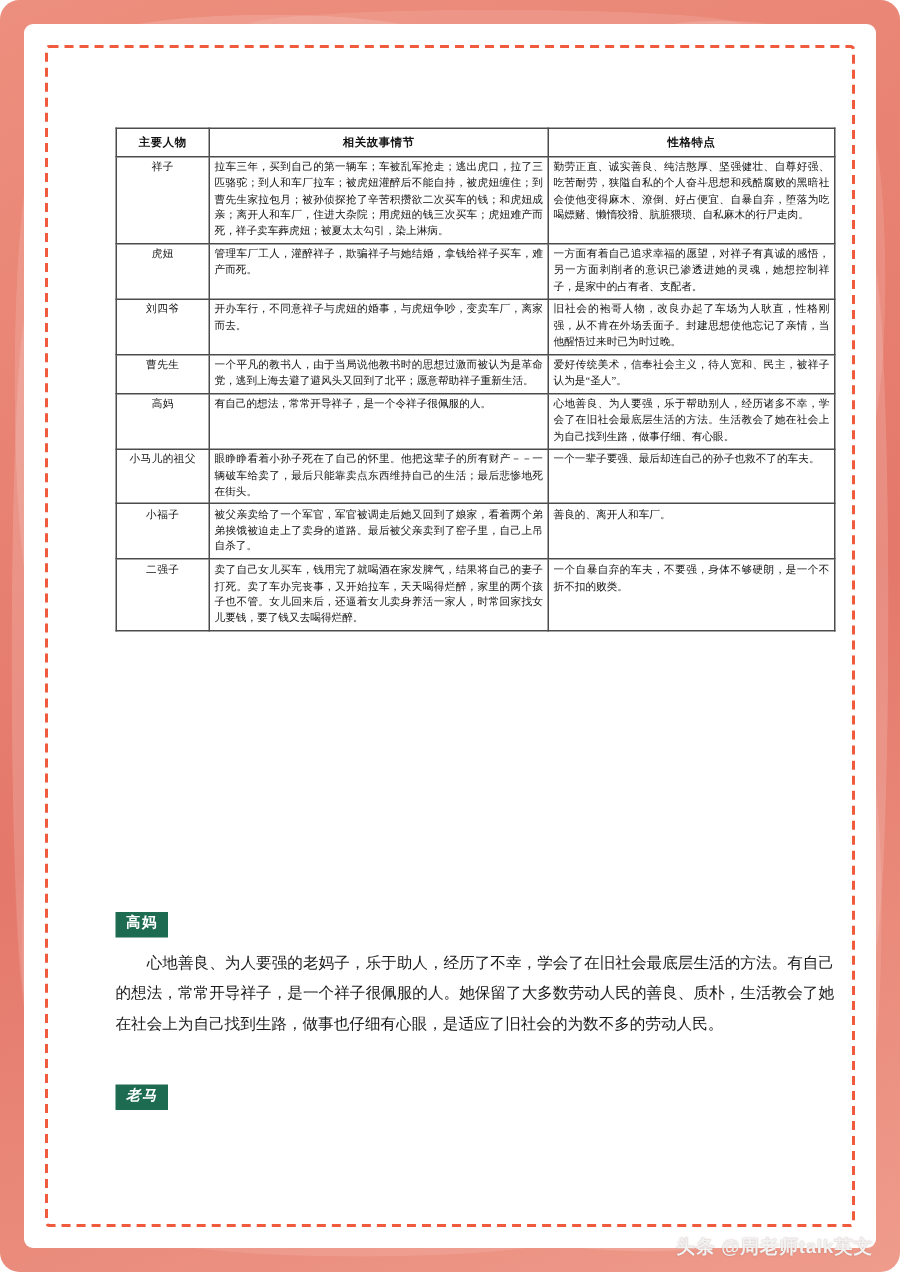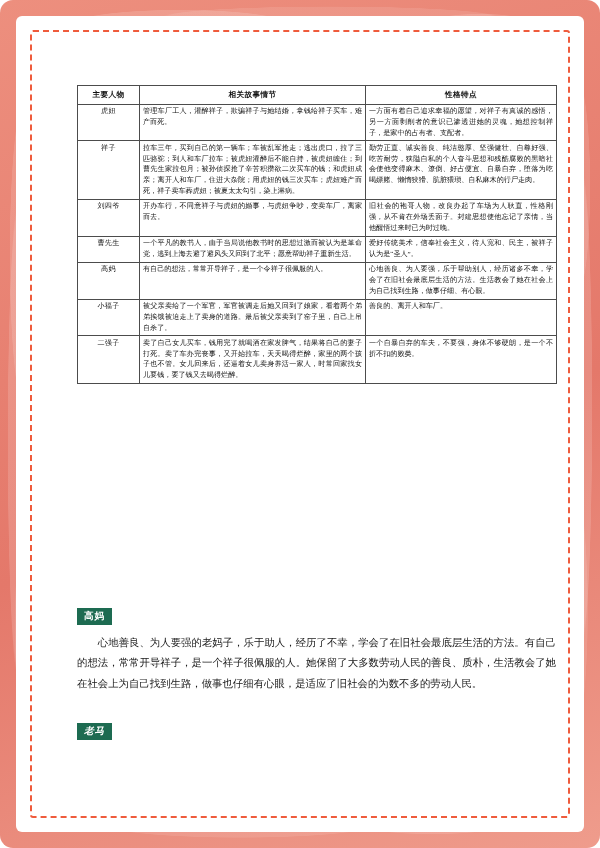--- a/index.html
+++ b/index.html
@@ -173,43 +173,48 @@
           </colgroup>
           <thead>
             <tr>
               <th>主要人物</th>
               <th>相关故事情节</th>
               <th>性格特点</th>
             </tr>
           </thead>
           <tbody>
             <tr>
+              <td class="name">祥子</td>
+              <td class="story">拉车三年，买到自己的第一辆车；车被乱军抢走；逃出虎口，拉了三匹骆驼；到人和车厂拉车；被虎妞灌醉后不能自持，被虎妞缠住；到曹先生家拉包月；被孙侦探抢了辛苦积攒欲二次买车的钱；和虎妞成亲；离开人和车厂，住进大杂院；用虎妞的钱三次买车；虎妞难产而死，祥子卖车葬虎妞；被夏太太勾引，染上淋病。</td>
+              <td class="trait">勤劳正直、诚实善良、纯洁憨厚、坚强健壮、自尊好强、吃苦耐劳，狭隘自私的个人奋斗思想和残酷腐败的黑暗社会使他变得麻木、潦倒、好占便宜、自暴自弃，堕落为吃喝嫖赌、懒惰狡猾、肮脏猥琐、自私麻木的行尸走肉。</td>
+            </tr>
+            <tr>
               <td class="name">虎妞</td>
               <td class="story">管理车厂工人，灌醉祥子，欺骗祥子与她结婚，拿钱给祥子买车，难产而死。</td>
               <td class="trait">一方面有着自己追求幸福的愿望，对祥子有真诚的感悟，另一方面剥削者的意识已渗透进她的灵魂，她想控制祥子，是家中的占有者、支配者。</td>
             </tr>
             <tr>
-              <td class="name">祥子</td>
-              <td class="story">拉车三年，买到自己的第一辆车；车被乱军抢走；逃出虎口，拉了三匹骆驼；到人和车厂拉车；被虎妞灌醉后不能自持，被虎妞缠住；到曹先生家拉包月；被孙侦探抢了辛苦积攒欲二次买车的钱；和虎妞成亲；离开人和车厂，住进大杂院；用虎妞的钱三次买车；虎妞难产而死，祥子卖车葬虎妞；被夏太太勾引，染上淋病。</td>
-              <td class="trait">勤劳正直、诚实善良、纯洁憨厚、坚强健壮、自尊好强、吃苦耐劳，狭隘自私的个人奋斗思想和残酷腐败的黑暗社会使他变得麻木、潦倒、好占便宜、自暴自弃，堕落为吃喝嫖赌、懒惰狡猾、肮脏猥琐、自私麻木的行尸走肉。</td>
-            </tr>
-            <tr>
               <td class="name">刘四爷</td>
               <td class="story">开办车行，不同意祥子与虎妞的婚事，与虎妞争吵，变卖车厂，离家而去。</td>
               <td class="trait">旧社会的袍哥人物，改良办起了车场为人耿直，性格刚强，从不肯在外场丢面子。封建思想使他忘记了亲情，当他醒悟过来时已为时过晚。</td>
             </tr>
             <tr>
               <td class="name">曹先生</td>
               <td class="story">一个平凡的教书人，由于当局说他教书时的思想过激而被认为是革命党，逃到上海去避了避风头又回到了北平；愿意帮助祥子重新生活。</td>
               <td class="trait">爱好传统美术，信奉社会主义，待人宽和、民主，被祥子认为是“圣人”。</td>
             </tr>
             <tr>
               <td class="name">高妈</td>
               <td class="story">有自己的想法，常常开导祥子，是一个令祥子很佩服的人。</td>
               <td class="trait">心地善良、为人要强，乐于帮助别人，经历诸多不幸，学会了在旧社会最底层生活的方法。生活教会了她在社会上为自己找到生路，做事仔细、有心眼。</td>
+            </tr>
+            <tr>
+              <td class="name">小马儿的祖父</td>
+              <td class="story">眼睁睁看着小孙子死在了自己的怀里。他把这辈子的所有财产－－一辆破车给卖了，最后只能靠卖点东西维持自己的生活；最后悲惨地死在街头。</td>
+              <td class="trait">一个一辈子要强、最后却连自己的孙子也救不了的车夫。</td>
             </tr>
             <tr>
               <td class="name">小福子</td>
               <td class="story">被父亲卖给了一个军官，军官被调走后她又回到了娘家，看着两个弟弟挨饿被迫走上了卖身的道路。最后被父亲卖到了窑子里，自己上吊自杀了。</td>
               <td class="trait">善良的、离开人和车厂。</td>
             </tr>
             <tr>
               <td class="name">二强子</td>
               <td class="story">卖了自己女儿买车，钱用完了就喝酒在家发脾气，结果将自己的妻子打死。卖了车办完丧事，又开始拉车，天天喝得烂醉，家里的两个孩子也不管。女儿回来后，还逼着女儿卖身养活一家人，时常回家找女儿要钱，要了钱又去喝得烂醉。</td>
               <td class="trait">一个自暴自弃的车夫，不要强，身体不够硬朗，是一个不折不扣的败类。</td>
@@ -223,14 +228,15 @@
         <p class="para">心地善良、为人要强的老妈子，乐于助人，经历了不幸，学会了在旧社会最底层生活的方法。有自己的想法，常常开导祥子，是一个祥子很佩服的人。她保留了大多数劳动人民的善良、质朴，生活教会了她在社会上为自己找到生路，做事也仔细有心眼，是适应了旧社会的为数不多的劳动人民。</p>
       </div>
 
       <div class="prose-block" id="block-laoma">
         <span class="tag">老马</span>
       </div>
 
     </div>
   </div>
 
+  <div id="watermark">头条 @周老师talk英文</div>
 
 </div>
 
 </body></html>

